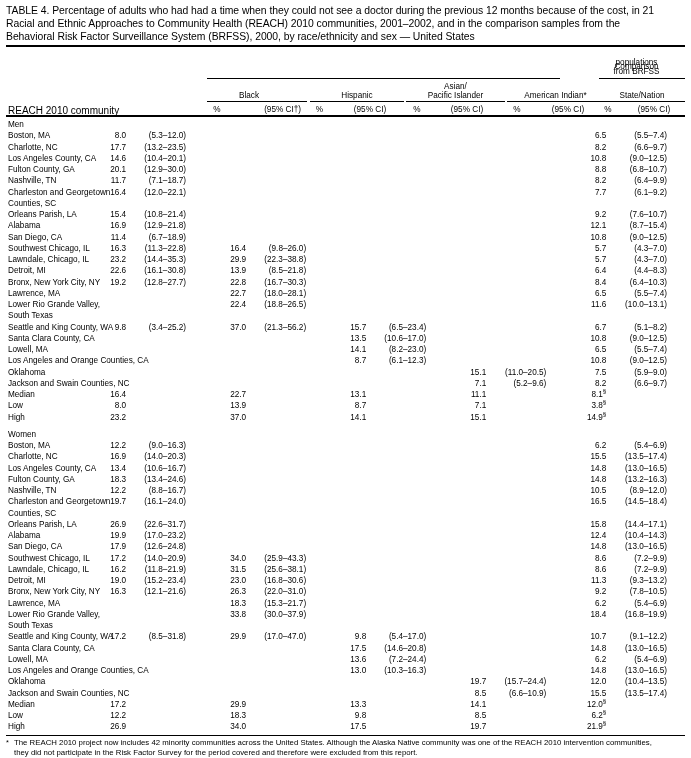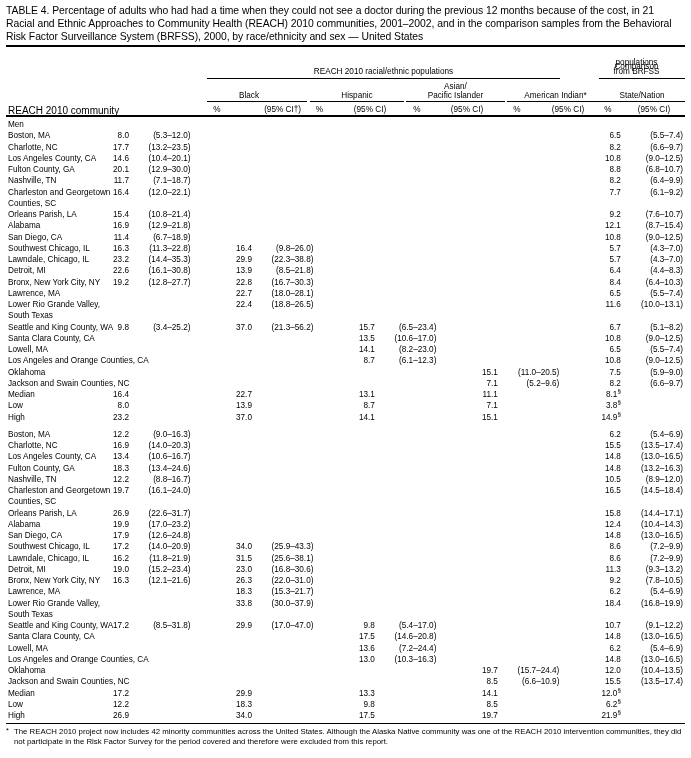--- a/index.html
+++ b/index.html
@@ -10,21 +10,21 @@
   body {
     width: 691px;
     height: 758px;
     font-family: "Liberation Sans", sans-serif;
     color: #000000;
     overflow: hidden;
   }
   .page {
     width: 691px;
     box-sizing: border-box;
-    padding: 4px 8px 0 6px;
+    padding: 4px 24px 0 6px;
   }
 
   
   .title {
     font-size: 10.4px;
     line-height: 13.0px;
     text-align: left;
     margin: 0 0 2px 0;
     letter-spacing: -0.05px;
   }
@@ -129,21 +129,20 @@
   <div class="title">TABLE 4. Percentage of adults who had had a time when they could not see a doctor during the previous 12 months because of the cost, in 21 Racial and Ethnic Approaches to Community Health (REACH) 2010 communities, 2001–2002, and in the comparison samples from the Behavioral Risk Factor Surveillance System (BRFSS), 2000, by race/ethnicity and sex — United States</div>
 
   <div class="hdr">
 
     <div class="rule rule-thick" style="top:0px; width:679px;"></div>
 
     <div class="hdr-lbl" style="left:582px; width:97px; top:4px;margin-top:13px;">Comparison</div>
     <div class="hdr-lbl" style="left:582px; width:97px; top:13px;">populations</div>
     <div class="hdr-lbl" style="left:582px; width:97px; top:22px;">from BRFSS</div>
 
-    <div class="hdr-lbl" style="left:188px; width:379px; top:22px;">REACH 2010 racial/ethnic populations</div>
     <div class="rule rule-thin" style="top:33px; left:201px; width:353px;"></div>
     <div class="rule rule-thin" style="top:33px; left:593px; width:86px;"></div>
 
     <div class="hdr-lbl" style="left:193px; width:100px; top:46px;">Black</div>
     <div class="hdr-lbl" style="left:304px; width:94px; top:46px;">Hispanic</div>
     <div class="hdr-lbl" style="left:400px; width:99px; top:37px;">Asian/</div>
     <div class="hdr-lbl" style="left:400px; width:99px; top:46px;">Pacific  Islander</div>
     <div class="hdr-lbl" style="left:501px; width:97px; top:46px;">American Indian*</div>
     <div class="hdr-lbl" style="left:593px; width:86px; top:46px;">State/Nation</div>
 
@@ -508,20 +507,23 @@
           <td class="w-apct c-pct">14.1</td>
           <td class="w-aci c-ci"></td>
           <td class="w-ipct c-pct">15.1</td>
           <td class="w-ici c-ci"></td>
           <td class="w-spct c-pct">14.9<sup class="fn">§</sup></td>
           <td class="w-sci c-ci"></td>
         </tr>
         <tr class="spacer">
           <td colspan="11"></td>
         </tr>
+        <tr class="sec-head">
+          <td class="c-name" colspan="11">Women</td>
+        </tr>
         <tr>
           <td class="c-name">Boston, MA</td>
           <td class="w-bpct c-pct">12.2</td>
           <td class="w-bci c-ci">(9.0–16.3)</td>
           <td class="w-hpct c-pct"></td>
           <td class="w-hci c-ci"></td>
           <td class="w-apct c-pct"></td>
           <td class="w-aci c-ci"></td>
           <td class="w-ipct c-pct"></td>
           <td class="w-ici c-ci"></td>

